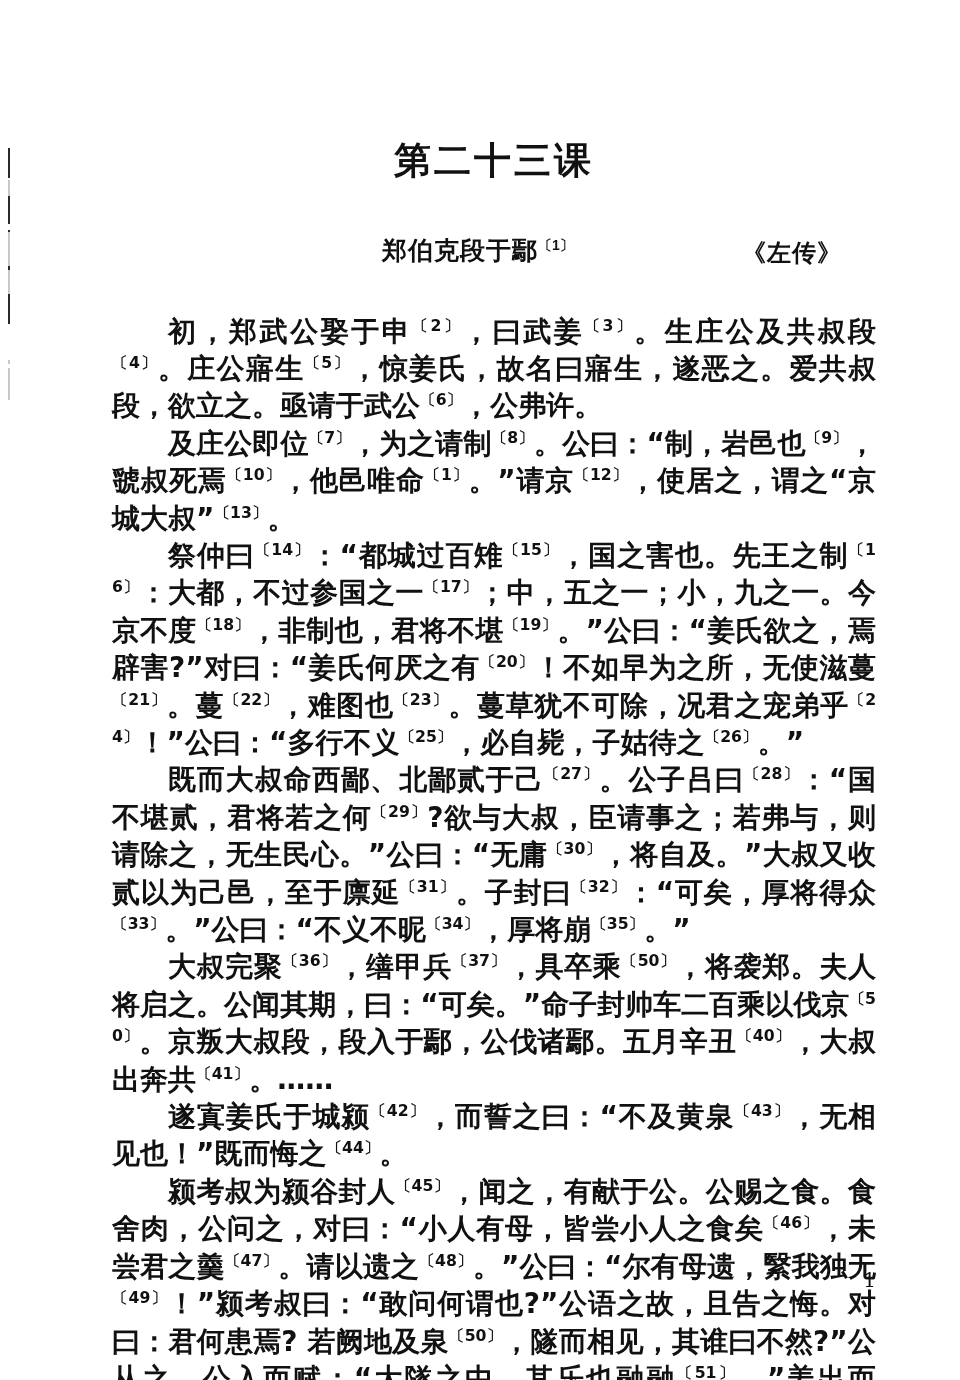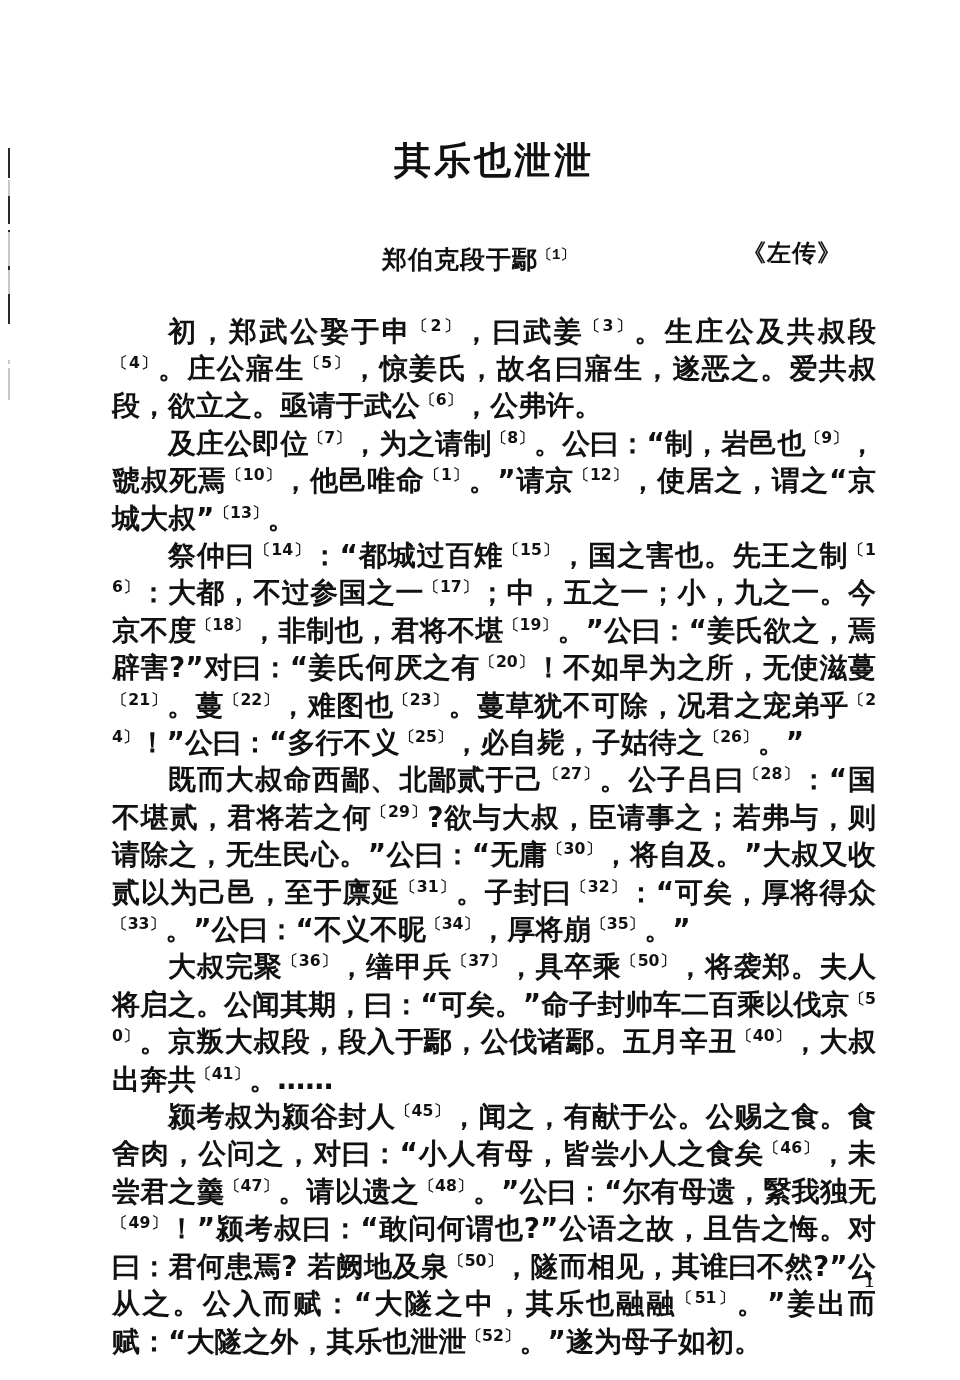--- a/index.html
+++ b/index.html
@@ -56,26 +56,26 @@
   }
 
   .subtitle-row {
     position: relative;
     margin-top: 48px;
     height: 40px;
   }
   .article-title {
     position: absolute;
     left: 270px;
-    top: 12px;
+    top: 3px;
     font-size: 25px;
     font-weight: 700;
     letter-spacing: 1px;
     white-space: nowrap;
-    font-family: Liberation Mono, monospace;
+    font-family: Liberation Sans, sans-serif;
   }
   .source-attr {
     position: absolute;
     right: 34px;
     top: 6px;
     font-size: 24px;
     font-weight: 700;
     letter-spacing: 1px;
     white-space: nowrap;
     font-family: "DejaVu Sans", "Liberation Sans", sans-serif;
@@ -129,35 +129,36 @@
       <div class="scan-mark faint" style="top: 270px; height: 38px;"></div>
       <div class="scan-mark" style="top: 292px; height: 30px;"></div>
       <div class="scan-mark faint" style="top: 360px; height: 4px;"></div>
       <div class="scan-mark faint" style="top: 292px; height: 22px;"></div>
       <div class="scan-mark" style="top: 294px; height: 30px;"></div>
       <div class="scan-mark faint" style="top: 368px; height: 32px;"></div>
     </div>
 
   <div class="content">
 
-    <div class="lesson-title">其乐也泄泄</div>
+    <div class="lesson-title">第二十三课</div>
 
     <div class="subtitle-row">
       <div class="article-title">
         <span>郑伯克段于鄢</span><span class="note">〔1〕</span>
       </div>
       <div class="source-attr">《左传》</div>
     </div>
 
     <div class="body-text">
         <p class="para">初，郑武公娶于申<span class="note">〔2〕</span>，曰武姜<span class="note">〔3〕</span>。生庄公及共叔段<span class="note">〔4〕</span>。庄公寤生<span class="note">〔5〕</span>，惊姜氏，故名曰寤生，遂恶之。爱共叔段，欲立之。亟请于武公<span class="note">〔6〕</span>，公弗许。</p>
         <p class="para">及庄公即位<span class="note">〔7〕</span>，为之请制<span class="note">〔8〕</span>。公曰：“制，岩邑也<span class="note">〔9〕</span>，虢叔死焉<span class="note">〔10〕</span>，他邑唯命<span class="note">〔1〕</span>。”请京<span class="note">〔12〕</span>，使居之，谓之“京城大叔”<span class="note">〔13〕</span>。</p>
         <p class="para">祭仲曰<span class="note">〔14〕</span>：“都城过百雉<span class="note">〔15〕</span>，国之害也。先王之制<span class="note">〔16〕</span>：大都，不过参国之一<span class="note">〔17〕</span>；中，五之一；小，九之一。今京不度<span class="note">〔18〕</span>，非制也，君将不堪<span class="note">〔19〕</span>。”公曰：“姜氏欲之，焉辟害?”对曰：“姜氏何厌之有<span class="note">〔20〕</span>！不如早为之所，无使滋蔓<span class="note">〔21〕</span>。蔓<span class="note">〔22〕</span>，难图也<span class="note">〔23〕</span>。蔓草犹不可除，况君之宠弟乎<span class="note">〔24〕</span>！”公曰：“多行不义<span class="note">〔25〕</span>，必自毙，子姑待之<span class="note">〔26〕</span>。”</p>
         <p class="para">既而大叔命西鄙、北鄙贰于己<span class="note">〔27〕</span>。公子吕曰<span class="note">〔28〕</span>：“国不堪贰，君将若之何<span class="note">〔29〕</span>?欲与大叔，臣请事之；若弗与，则请除之，无生民心。”公曰：“无庸<span class="note">〔30〕</span>，将自及。”大叔又收贰以为己邑，至于廪延<span class="note">〔31〕</span>。子封曰<span class="note">〔32〕</span>：“可矣，厚将得众<span class="note">〔33〕</span>。”公曰：“不义不昵<span class="note">〔34〕</span>，厚将崩<span class="note">〔35〕</span>。”</p>
         <p class="para">大叔完聚<span class="note">〔36〕</span>，缮甲兵<span class="note">〔37〕</span>，具卒乘<span class="note">〔50〕</span>，将袭郑。夫人将启之。公闻其期，曰：“可矣。”命子封帅车二百乘以伐京<span class="note">〔50〕</span>。京叛大叔段，段入于鄢，公伐诸鄢。五月辛丑<span class="note">〔40〕</span>，大叔出奔共<span class="note">〔41〕</span>。……</p>
+        <p class="para">遂寘姜氏于城颍<span class="note">〔42〕</span>，而誓之曰：“不及黄泉<span class="note">〔43〕</span>，无相见也！”既而悔之<span class="note">〔44〕</span>。</p>
         <p class="para">颍考叔为颍谷封人<span class="note">〔45〕</span>，闻之，有献于公。公赐之食。食舍肉，公问之，对曰：“小人有母，皆尝小人之食矣<span class="note">〔46〕</span>，未尝君之羹<span class="note">〔47〕</span>。请以遗之<span class="note">〔48〕</span>。”公曰：“尔有母遗，繄我独无<span class="note">〔49〕</span>！”颍考叔曰：“敢问何谓也?”公语之故，且告之悔。对曰：君何患焉? 若阙地及泉<span class="note">〔50〕</span>，隧而相见，其谁曰不然?”公从之。公入而赋：“大隧之中，其乐也融融<span class="note">〔51〕</span>。”姜出而赋：“大隧之外，其乐也泄泄<span class="note">〔52〕</span>。”遂为母子如初。</p>
       </div>
 
   </div>
 
   <div class="page-number">1</div>
 
 </div>
 
 </body></html>

